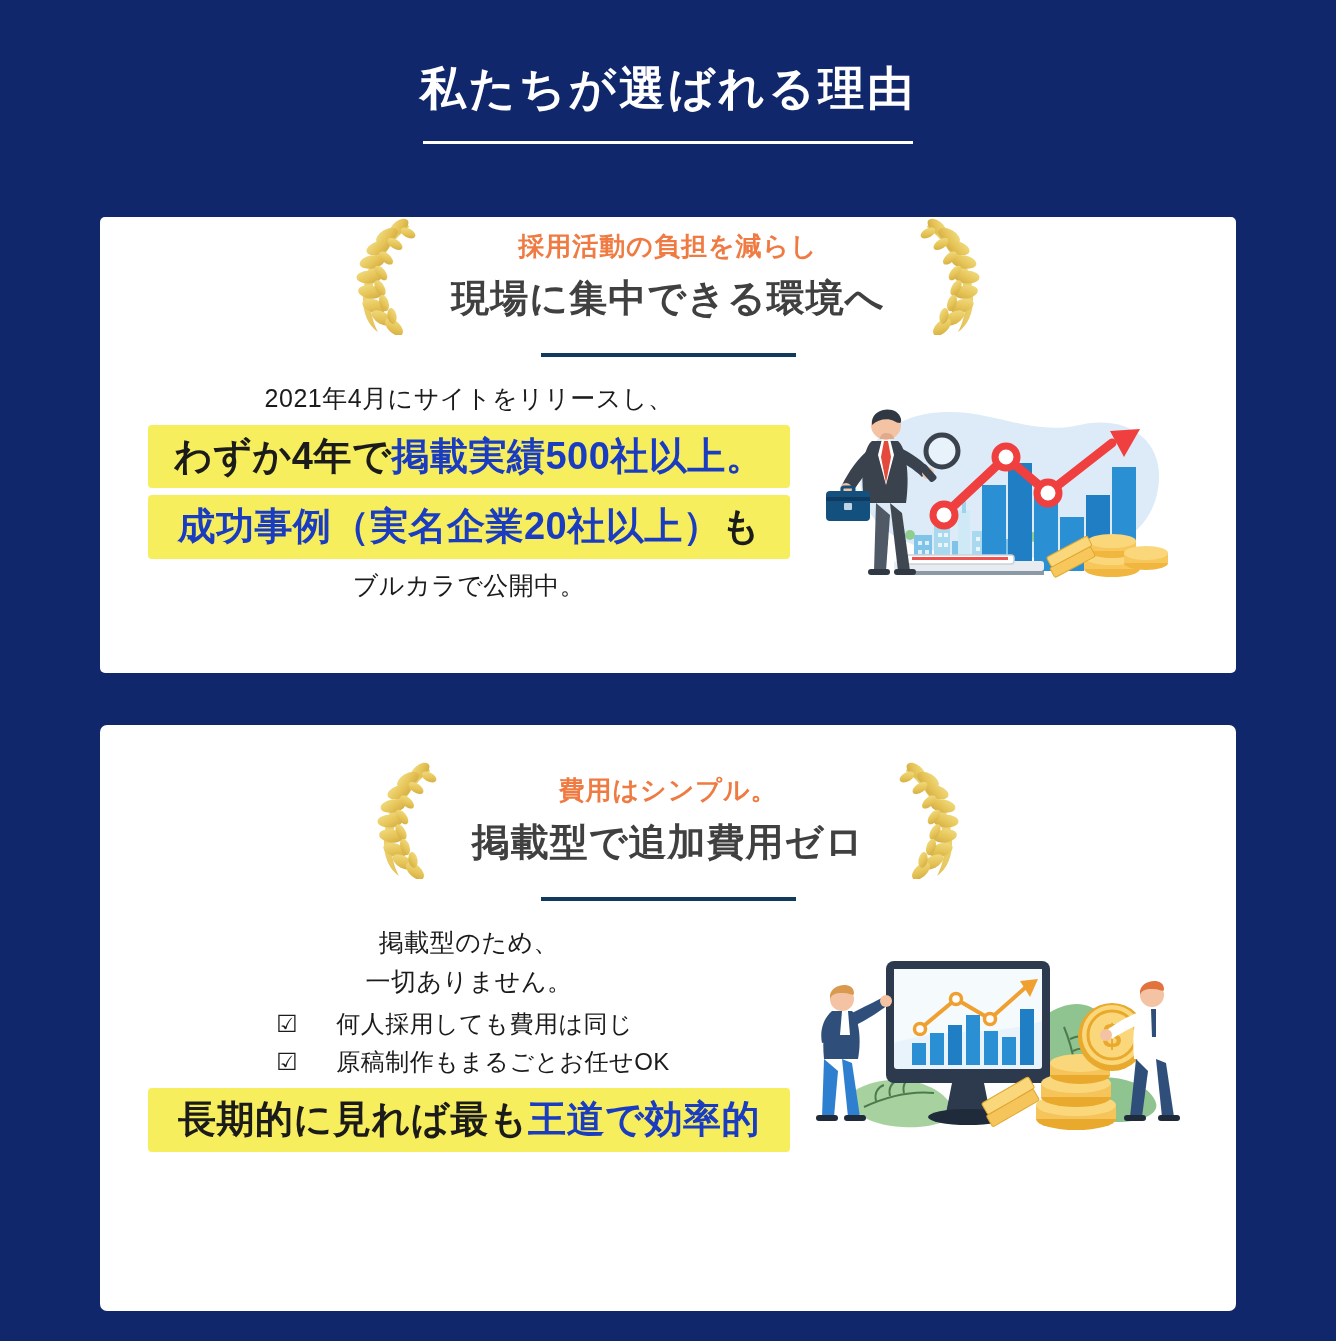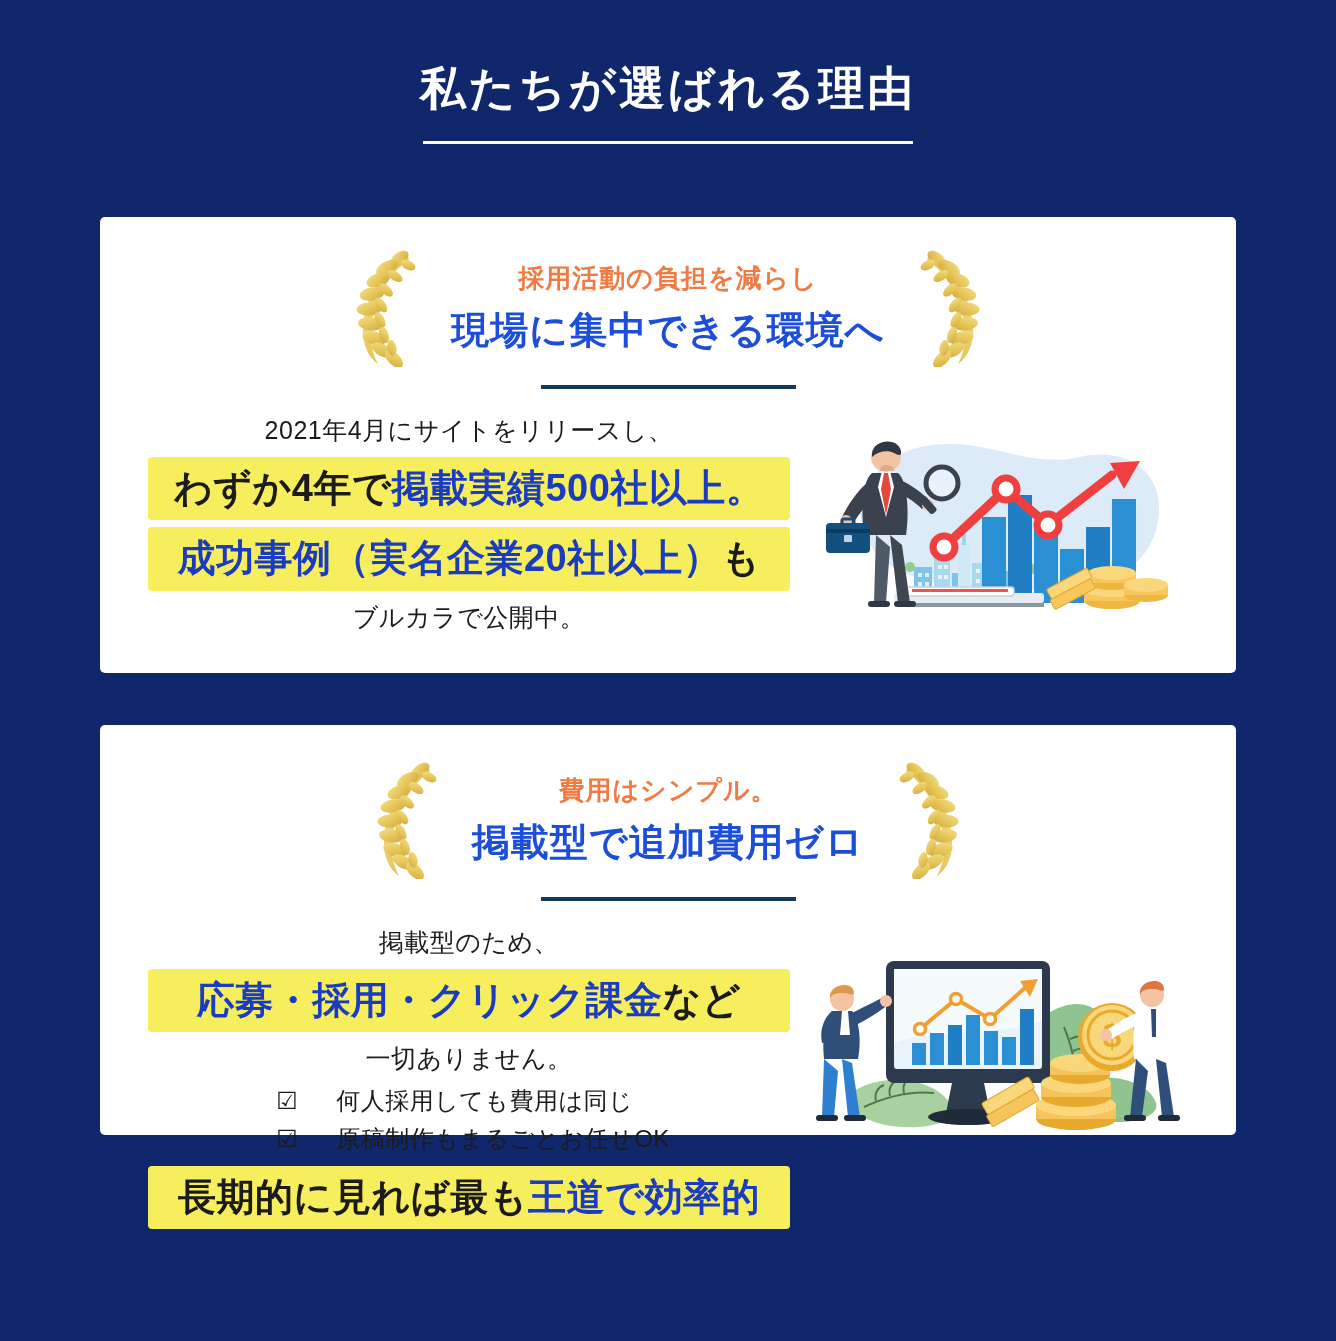--- a/index.html
+++ b/index.html
@@ -38,44 +38,44 @@
 
   
   .card {
     position: absolute;
     left: 100px;
     width: 1136px;
     background: #ffffff;
     border-radius: 5px;
   }
   #card-1 { top: 217px;  height: 456px; }
-  #card-2 { top: 725px;  height: 410px; }
+  #card-2 { top: 725px;  height: 586px; border-radius: 7px; }
 
   
   .card-head {
     display: flex;
     align-items: center;
     justify-content: center;
     gap: 26px;
   }
-  #card-1 .card-head { padding-top: 32px; }
+  #card-1 .card-head { }
   #card-2 .card-head { padding-top: 36px; }
 
   .laurel { width: 74px; height: 118px; flex: 0 0 auto; }
 
   .head-text { text-align: center; }
   .head-sub {
     color: #ef7b43;
     font-size: 26px;
     font-weight: 700;
     letter-spacing: 1px;
     line-height: 1.35;
   }
   .head-main {
-    color: #1d4ed8;
+    color: #404040;
     font-size: 38px;
     font-weight: 700;
     letter-spacing: 1px;
     line-height: 1.3;
     margin-top: 10px;
   }
 
   .head-rule {
     width: 255px;
     height: 4px;
@@ -394,21 +394,20 @@
     </svg>
   </div>
 
   <div class="head-rule"></div>
 
   <div class="card-body">
     <div class="text-col">
 
       <div class="plain-line">掲載型のため、</div>
 
-      <div class="hl"><span></span><span class="b">応募・採用・クリック課金</span><span>など</span></div>
 
       <div class="plain-line">一切ありません。</div>
 
       <ul class="check-list">
         <li>
           <span class="check-box">☑</span>
           <span>何人採用しても費用は同じ</span>
         </li>
         <li>
           <span class="check-box">☑</span>

